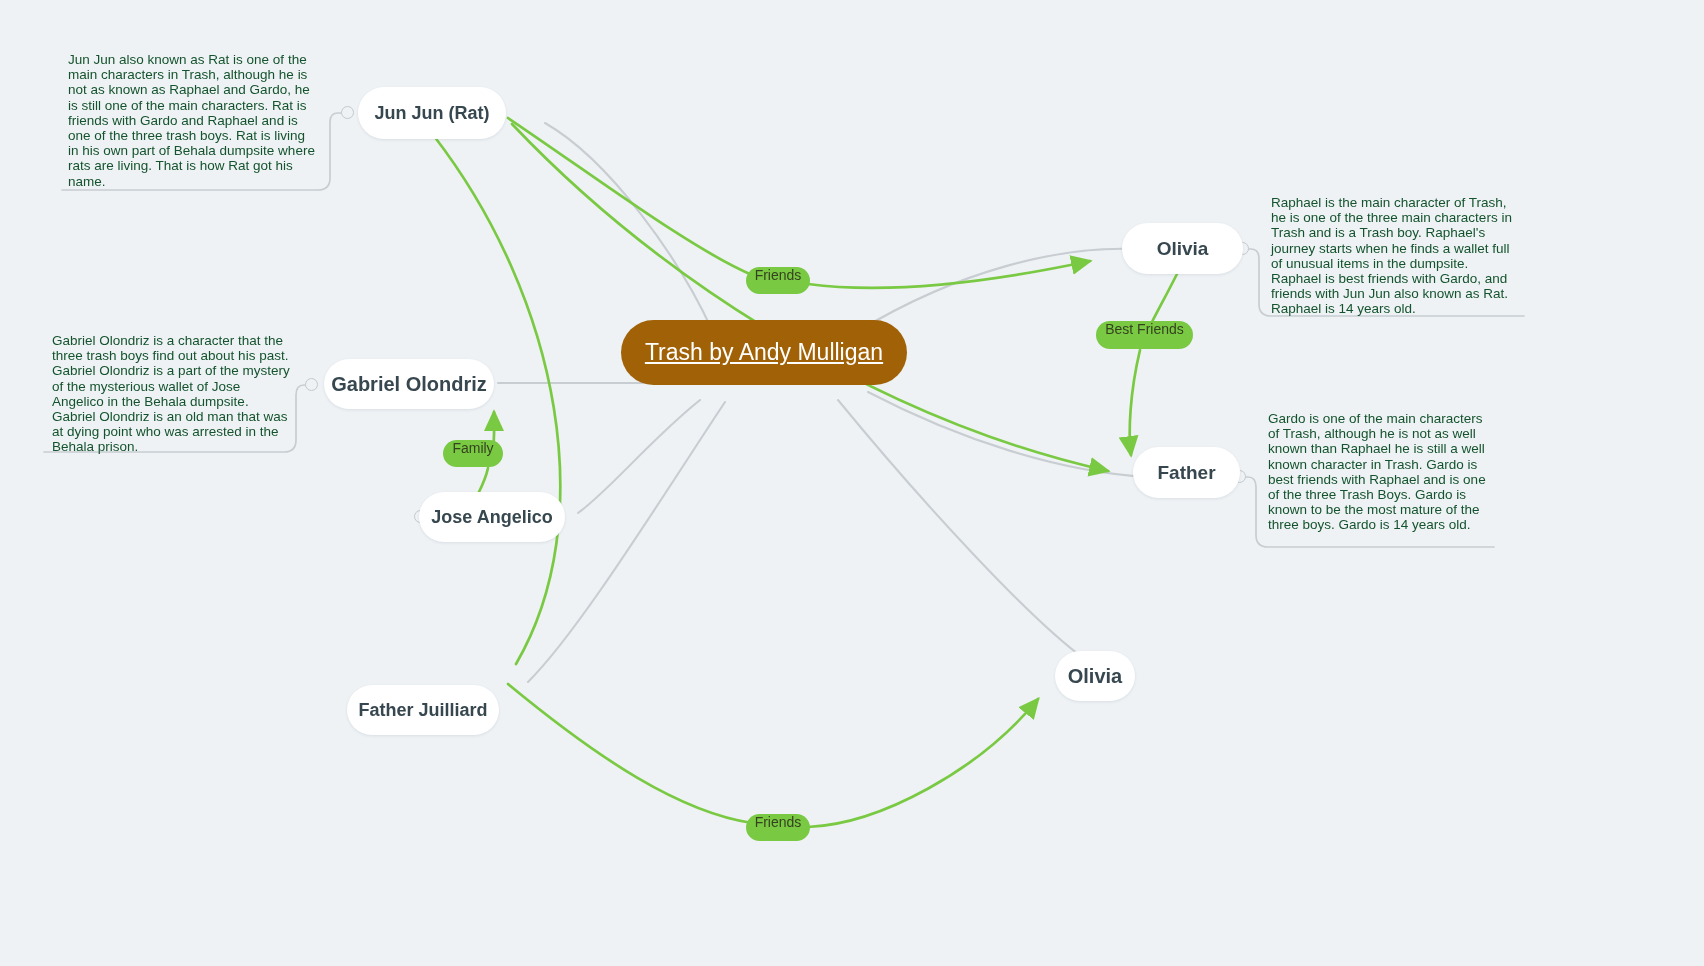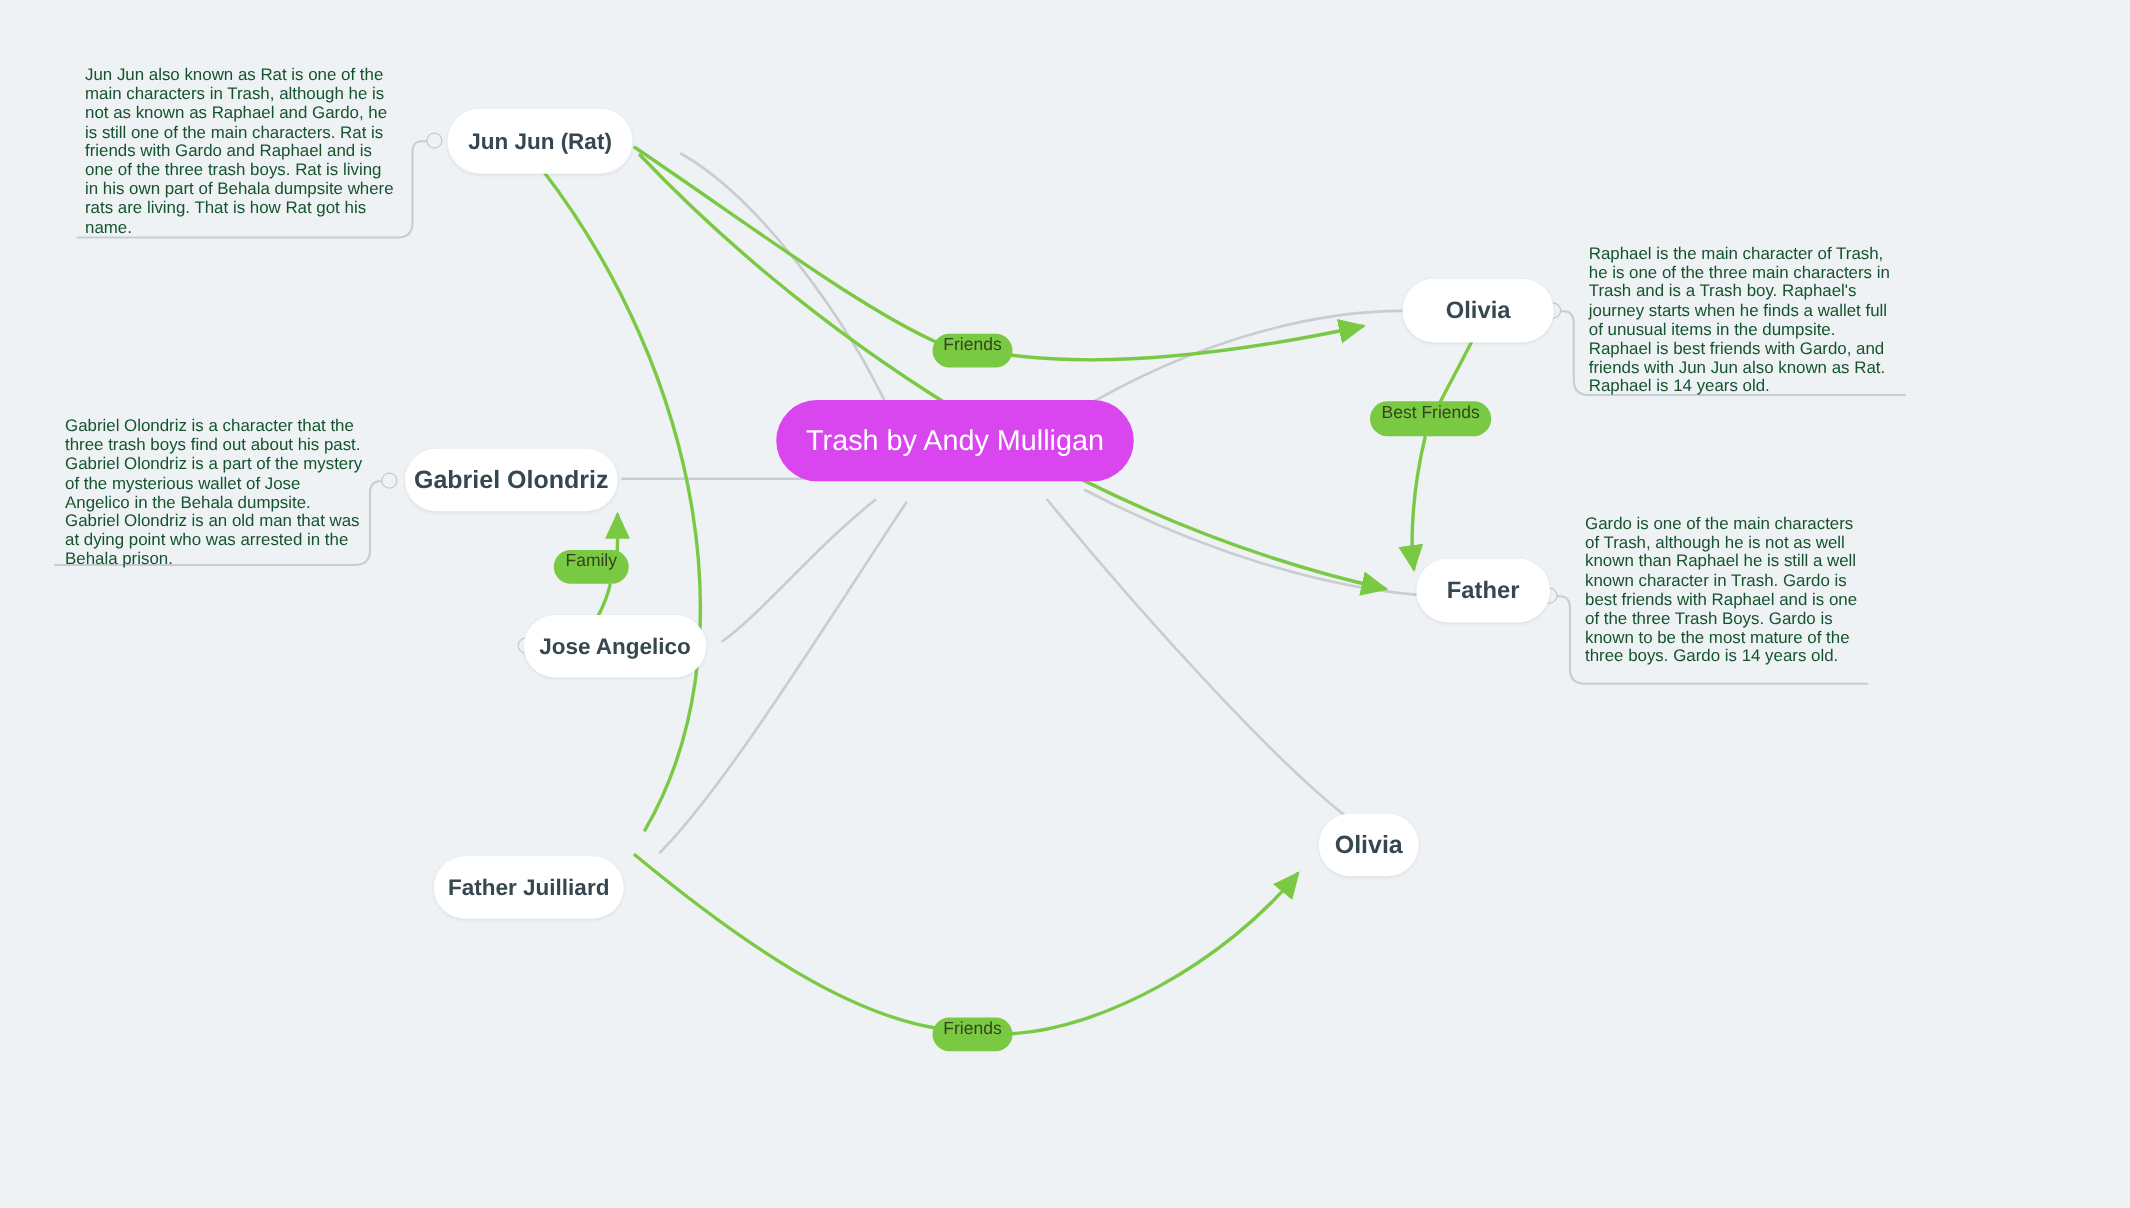--- a/index.html
+++ b/index.html
@@ -17,24 +17,25 @@
     background:#ffffff;
     border-radius:999px;
     display:flex;align-items:center;justify-content:center;
     color:#37474f;
     font-weight:700;
     box-shadow:0 1px 3px rgba(40,60,80,.10);
     white-space:nowrap;
     box-sizing:border-box;
   }
   .node.central{
-    background:#d946ef;
+    background:#a16207;
     color:#ffffff;
     font-weight:400;
     box-shadow:none;
+    text-decoration:underline;
   }
 
   .pill{
     position:absolute;
     background:#7ac943;
     color:#33431f;
     border-radius:999px;
     display:flex;align-items:flex-start;justify-content:center;
     font-size:14px;font-weight:400;
     white-space:nowrap;

